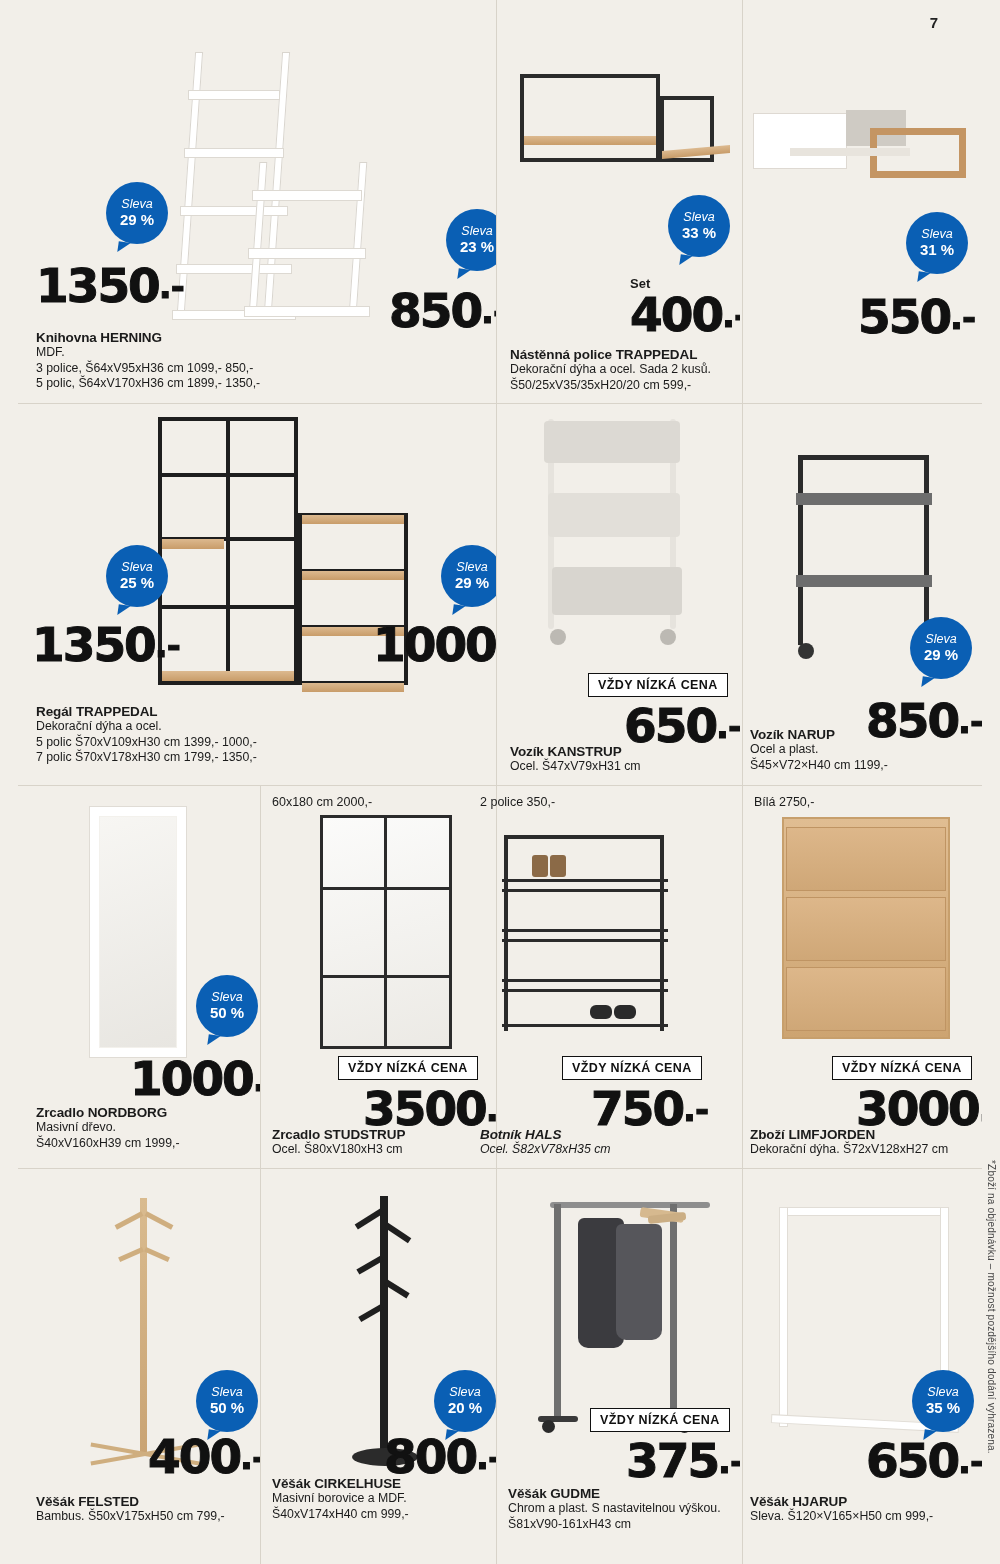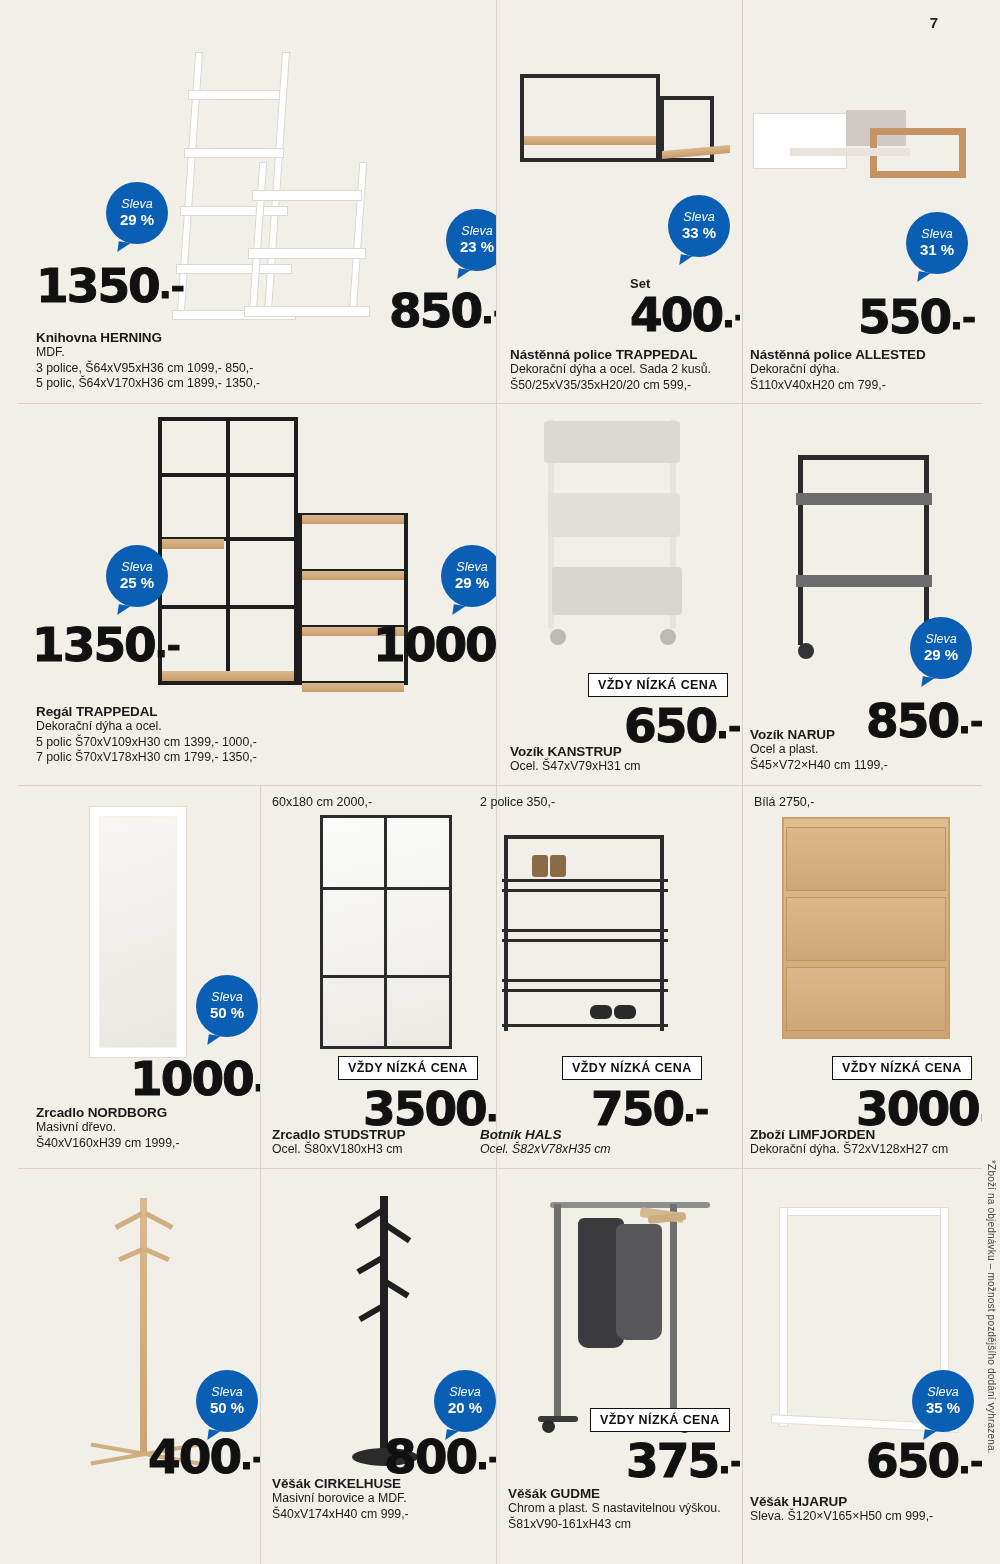--- a/index.html
+++ b/index.html
@@ -170,25 +170,20 @@
     <div style="position:absolute; left:120px; top:24px; width:96px; height:50px; border:7px solid #c49563; background:transparent;"></div>
     <div style="position:absolute; left:40px; top:44px; width:120px; height:8px; background:#e8e4dd;"></div>
   </div>
 
   <div class="sleva" style="left:160px; top:208px;">
     <i>Sleva</i>
     <b>31 %</b>
   </div>
   <div class="price" style="position:absolute; left:112px; top:289px;"><span>550</span><span class="cur">.-</span></div>
 
-  <div style="position:absolute; left:4px; top:343px; width:232px;">
-    <div class="title">Nástěnná police ALLESTED</div>
-    <div class="desc">Dekorační dýha.</div>
-    <div class="desc">Š110xV40xH20 cm 799,-</div>
-  </div>
 </div>
 
 <div class="cell" style="left:18px; top:407px; width:478px; height:378px;">
   <div class="art" style="left:120px; top:10px; width:280px; height:280px;">
 
     <div style="position:absolute; left:20px; top:0; width:140px; height:268px; border:4px solid #1e1e1e;"></div>
     <div style="position:absolute; left:88px; top:0; width:4px; height:268px; background:#1e1e1e;"></div>
     <div style="position:absolute; left:20px; top:56px; width:140px; height:4px; background:#1e1e1e;"></div>
     <div style="position:absolute; left:20px; top:120px; width:140px; height:4px; background:#1e1e1e;"></div>
     <div style="position:absolute; left:20px; top:188px; width:140px; height:4px; background:#1e1e1e;"></div>
@@ -367,20 +362,24 @@
     <div style="position:absolute; left:70px; top:62px; width:26px; height:5px; background:#cfae7f; transform:rotate(24deg);"></div>
     <div style="position:absolute; left:16px; top:262px; width:110px; height:4px; background:#cfae7f; transform:rotate(10deg);"></div>
     <div style="position:absolute; left:16px; top:262px; width:110px; height:4px; background:#cfae7f; transform:rotate(-10deg);"></div>
   </div>
   <div class="sleva" style="left:178px; top:1370px; top:198px;">
     <i>Sleva</i>
     <b>50 %</b>
   </div>
   <div class="price" style="position:absolute; left:130px; top:261px;"><span>400</span><span class="cur">.-</span></div>
 
+  <div style="position:absolute; left:18px; top:322px; width:230px;">
+    <div class="title">Věšák FELSTED</div>
+    <div class="desc">Bambus. Š50xV175xH50 cm 799,-</div>
+  </div>
 </div>
 
 <div class="cell" style="left:264px; top:1172px; width:232px; height:392px;">
   <div class="art" style="left:56px; top:18px; width:140px; height:290px;">
     <div style="position:absolute; left:60px; top:6px; width:8px; height:262px; background:#1f1f1f;"></div>
     <div style="position:absolute; left:34px; top:26px; width:30px; height:6px; background:#1f1f1f; transform:rotate(-32deg);"></div>
     <div style="position:absolute; left:64px; top:40px; width:28px; height:6px; background:#1f1f1f; transform:rotate(34deg);"></div>
     <div style="position:absolute; left:36px; top:72px; width:28px; height:6px; background:#1f1f1f; transform:rotate(-30deg);"></div>
     <div style="position:absolute; left:64px; top:96px; width:26px; height:6px; background:#1f1f1f; transform:rotate(32deg);"></div>
     <div style="position:absolute; left:38px; top:120px; width:26px; height:6px; background:#1f1f1f; transform:rotate(-30deg);"></div>

